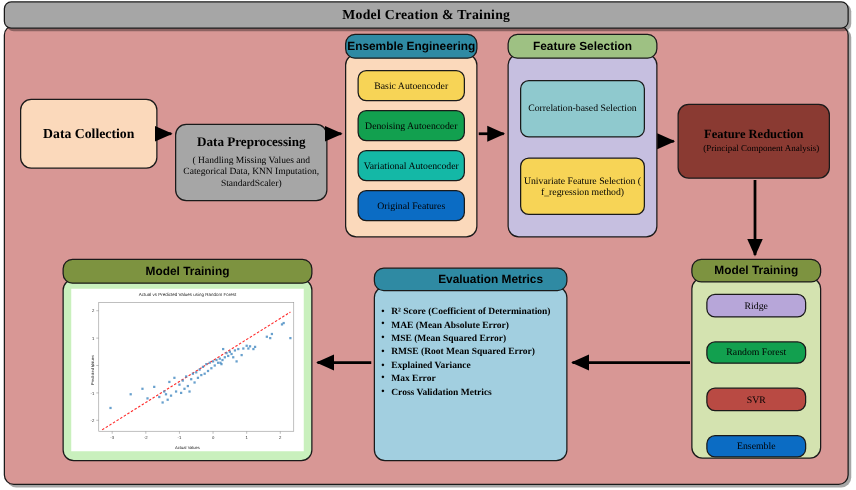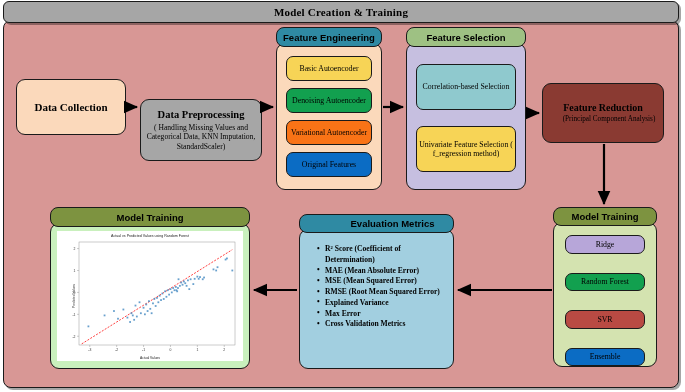--- a/index.html
+++ b/index.html
@@ -180,21 +180,21 @@
   }
   #model-training-right .chip { width: 80px; height: 20px; }
 
   
   #evaluation-metrics { left: 299px; top: 214px; width: 155px; height: 155px; }
   #evaluation-metrics .group-header { height: 19px; background: #2f8aa3; padding-left: 32px; }
   #evaluation-metrics .group-body {
     top: 15px; width: 155px; height: 140px;
     background: #a2cfe0;
     align-items: flex-start;
-    padding: 14px 6px 0 16px;
+    padding: 14px 6px 0 4px;
   }
   #evaluation-metrics ul {
     margin: 0; padding: 0 0 0 9px;
     list-style: none;
     font-family: "Liberation Serif", serif;
     font-weight: bold;
     font-size: 7.6px;
     line-height: 1.42;
     color: #000;
   }
@@ -277,24 +277,24 @@
 
   <div class="node" id="data-preprocessing">
     <div class="node-title">Data Preprocessing</div>
     <div class="node-sub">( Handling Missing Values and Categorical Data, KNN Imputation, StandardScaler)</div>
   </div>
 
   <div class="group" id="feature-engineering">
     <div class="group-body">
       <div class="chip" style="background:#f7d456">Basic Autoencoder</div>
       <div class="chip" style="background:#12a04f">Denoising Autoencoder</div>
-      <div class="chip" style="background:#f97316">Variational Autoencoder</div>
+      <div class="chip" style="background:#14b8a6">Variational Autoencoder</div>
       <div class="chip" style="background:#0b6cc4">Original Features</div>
     </div>
-    <div class="group-header">Feature Engineering</div>
+    <div class="group-header">Ensemble Engineering</div>
   </div>
 
   <div class="group" id="feature-selection">
     <div class="group-body">
       <div class="chip corr">Correlation-based Selection</div>
       <div class="chip univ">Univariate Feature Selection ( f_regression method)</div>
     </div>
     <div class="group-header">Feature Selection</div>
   </div>
 

